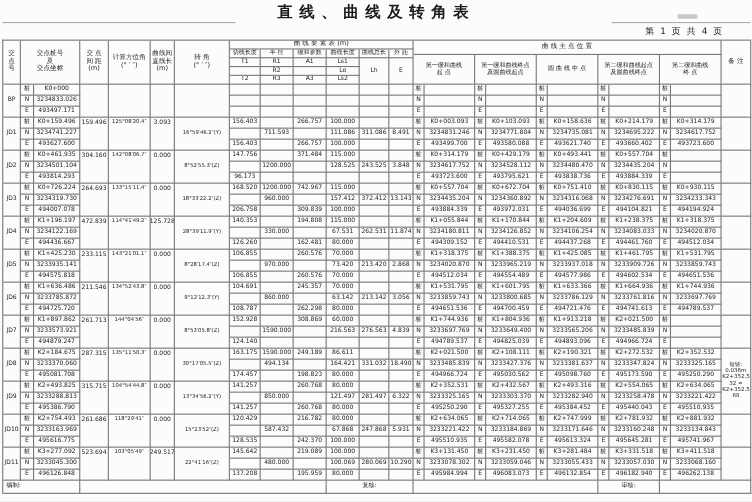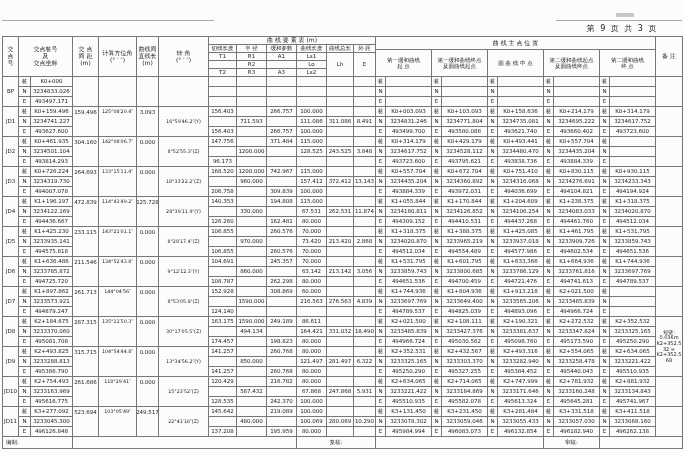--- a/index.html
+++ b/index.html
@@ -20,24 +20,25 @@
   .xs{font-size:4.8px;}
   .sm{font-size:5px;}
   .artifact{position:absolute;background:#ababab;}
   #stamp{position:absolute;left:616px;top:13px;width:18px;height:4px;
          background:#9a9a9a;opacity:.55;border-radius:1px;}
 </style>
 </head>
 <body>
 
 <div id="wrap">
+  <div id="title">直线、曲线及转角表</div>
   <div class="artifact" style="left:2px;top:20px;width:212px;height:1px;"></div>
   <div class="artifact" style="left:556px;top:20px;width:126px;height:1px;"></div>
   <div id="stamp"></div>
-  <div id="pageinfo">第 9 页   共 3 页</div>
+  <div id="pageinfo">第 1 页   共 4 页</div>
   <div id="tbl">
       <div class="c hd pre" style="left: 0px; top: 0px; width: 16px; height: 40px;">交
 点
 号</div>
       <div class="c hd pre" style="left: 16px; top: 0px; width: 54px; height: 40px;">交点桩号
 及
 交点坐标</div>
       <div class="c hd pre" style="left: 70px; top: 0px; width: 26px; height: 40px;">交 点
 间 距
 (m)</div>

